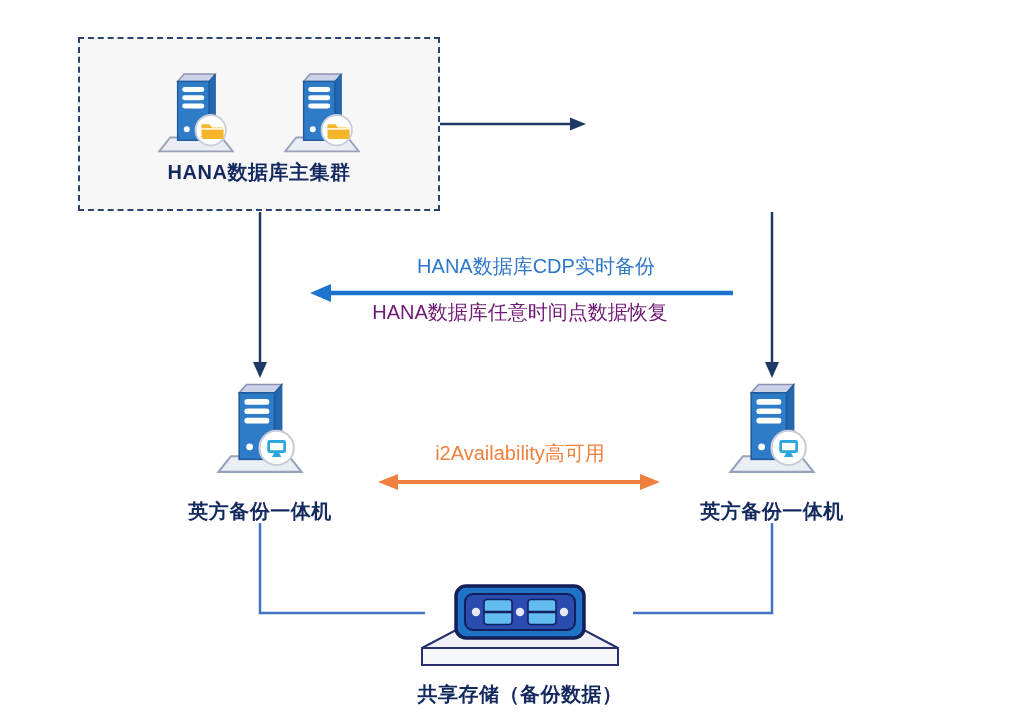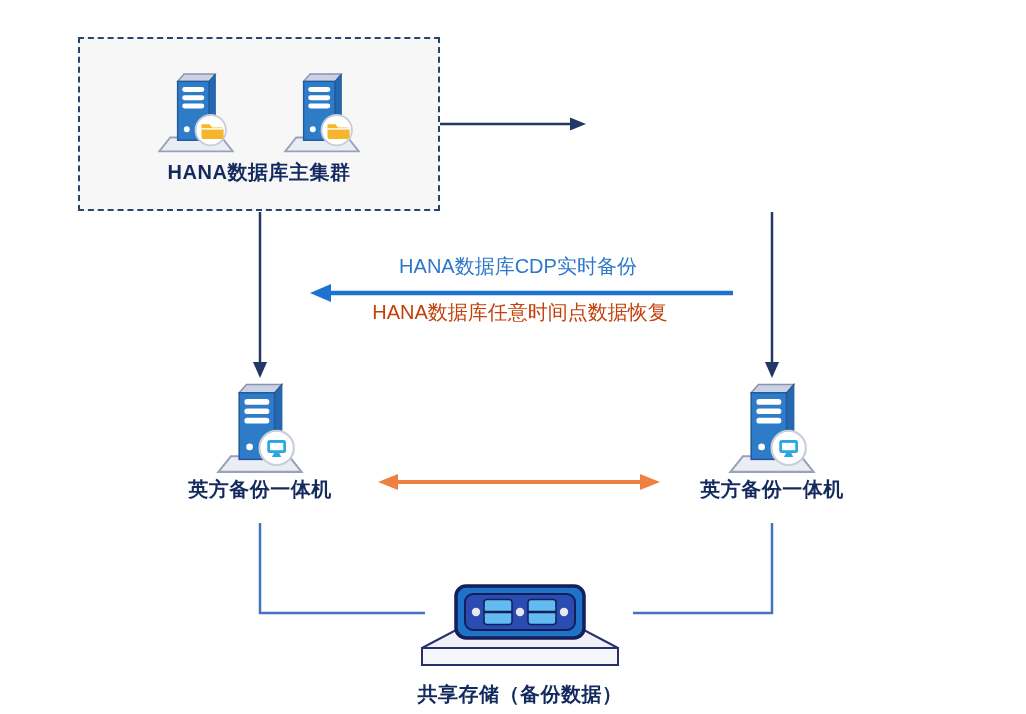--- a/index.html
+++ b/index.html
@@ -18,33 +18,33 @@
   .servers-row{display:flex;gap:34px;justify-content:center;padding-top:24px;}
   .cluster-label{
     margin-top:4px;font-size:20px;font-weight:bold;color:#14295e;letter-spacing:0.5px;
   }
   .appliance{
     position:absolute;top:372px;width:170px;display:flex;flex-direction:column;align-items:center;
   }
   .appliance-left{left:175px;}
   .appliance-right{left:687px;}
   .appliance-label{
-    margin-top:0;font-size:20px;font-weight:bold;color:#14295e;letter-spacing:0.5px;white-space:nowrap;
+    margin-top:22px;font-size:20px;font-weight:bold;color:#14295e;letter-spacing:0.5px;white-space:nowrap;
   }
   .storage{
     position:absolute;left:400px;top:576px;width:240px;display:flex;flex-direction:column;align-items:center;
   }
   .storage-label{
     margin-top:13px;font-size:20px;font-weight:bold;color:#14295e;letter-spacing:0.5px;white-space:nowrap;
   }
   .flow-label{
     position:absolute;text-align:center;white-space:nowrap;font-size:20px;
   }
-  .flow-cdp{left:288px;top:253px;width:460px;color:#2e77c9;}
-  .flow-recovery{left:280px;top:299px;width:480px;color:#c2410c;}
+  .flow-cdp{left:306px;top:253px;width:460px;color:#2e77c9;}
+  .flow-recovery{left:280px;top:299px;width:480px;color:#701a75;}
   .flow-ha{left:360px;top:440px;width:320px;color:#ee8140;}
 </style>
 </head>
 <body>
 
 <svg width="0" height="0" style="position:absolute" aria-hidden="true">
   <defs>
     <g id="sym-server">
       <polygon points="10,96 90,96 78,81 22,81" fill="#ebedf4" stroke="#9aa2ba" stroke-width="2"></polygon>
       <polygon points="30,20 37,12 71,12 64,20" fill="#ccd2e6" stroke="#8a93b0" stroke-width="1.5"></polygon>
@@ -127,20 +127,21 @@
       <svg width="92" height="92" viewBox="0 0 100 100">
         <use href="#sym-server-folder"></use>
       </svg>
     </div>
     <div class="cluster-label">HANA数据库主集群</div>
   </div>
 
 
   <div class="flow-label flow-cdp">HANA数据库CDP实时备份</div>
   <div class="flow-label flow-recovery">HANA数据库任意时间点数据恢复</div>
+  <div class="flow-label flow-ha">i2Availability高可用</div>
 
   <div class="appliance appliance-left">
     <svg width="104" height="104" viewBox="0 0 100 100">
       <use href="#sym-server-monitor"></use>
     </svg>
     <div class="appliance-label">英方备份一体机</div>
   </div>
 
   <div class="appliance appliance-right">
     <svg width="104" height="104" viewBox="0 0 100 100">

